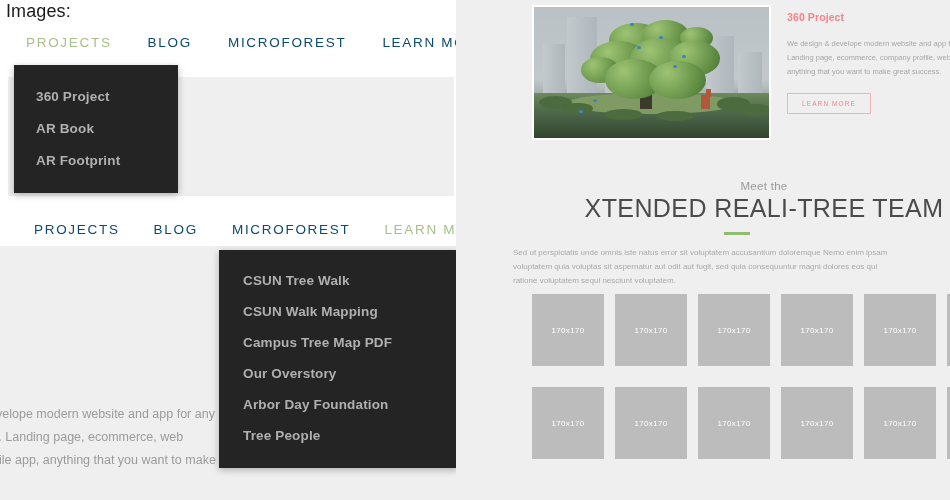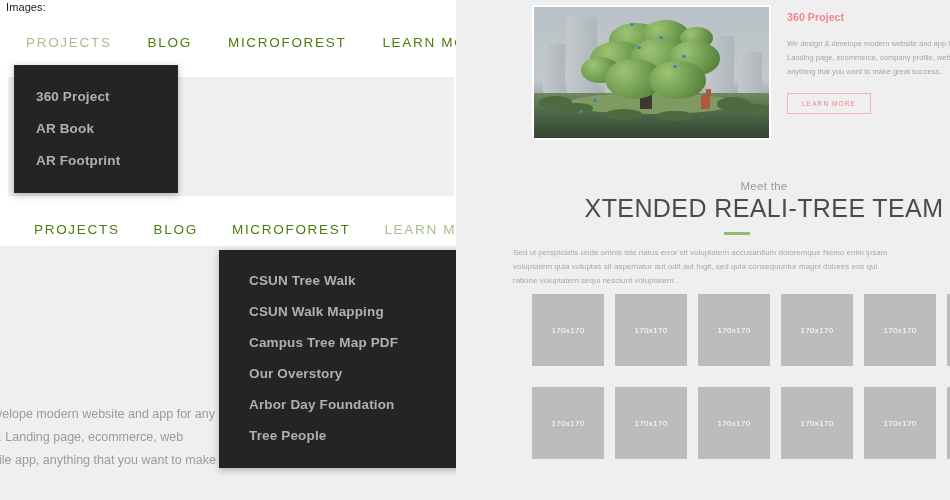--- a/index.html
+++ b/index.html
@@ -28,40 +28,40 @@
     left: 0; top: 0;
     width: 456px;
     height: 500px;
     background: #ffffff;
     overflow: hidden;
   }
 
   .images-label {
     position: absolute;
     left: 6px; top: 1px;
-    font-size: 11px;
+    font-size: 18px;
     color: #1b1b1b;
     font-family: "Liberation Sans", sans-serif;
     letter-spacing: 0.1px;
   }
 
   
   .navbar {
     position: absolute;
     display: flex;
     align-items: center;
     height: 26px;
   }
   .navbar.one { left: 0; top: 29px; }
   .navbar.two { left: 0; top: 216px; }
 
   .nav-link {
     font-size: 13.5px;
     letter-spacing: 1.7px;
-    color: #4d7c0f;
+    color: #0c4a6e;
     text-transform: uppercase;
     white-space: nowrap;
     font-family: "Liberation Sans", sans-serif;
     cursor: pointer;
   }
   .nav-link.active { color: #a8bf8a; }
 
   .navbar.one .nav-link:nth-child(1) { margin-left: 26px; }
   .navbar.one .nav-link:nth-child(2) { margin-left: 36px; }
   .navbar.one .nav-link:nth-child(3) { margin-left: 36px; }
@@ -115,21 +115,21 @@
     z-index: 40;
   }
   .dropdown.projects {
     left: 14px; top: 65px;
     width: 164px;
     padding: 16px 0 16px 0;
   }
   .dropdown.learnmore {
     left: 219px; top: 250px;
     width: 235px;
-    padding: 15px 0 17px 10px;
+    padding: 15px 0 17px 4px;
   }
   .dd-item {
     color: #b0b0b0;
     font-size: 13.5px;
     font-weight: bold;
     letter-spacing: 0.15px;
     padding: 0 0 0 22px;
     line-height: 32px;
     white-space: nowrap;
     cursor: pointer;

